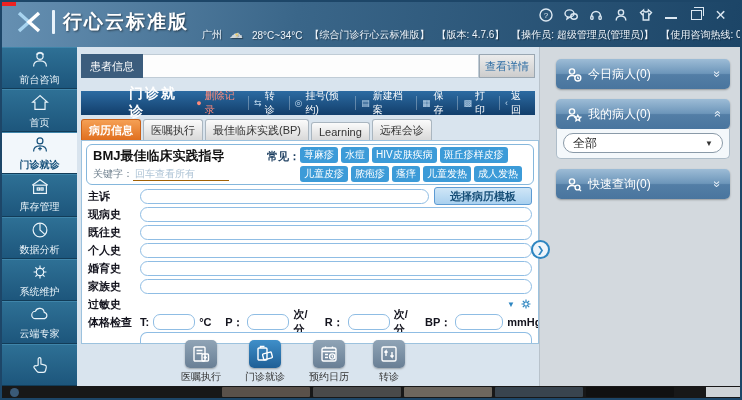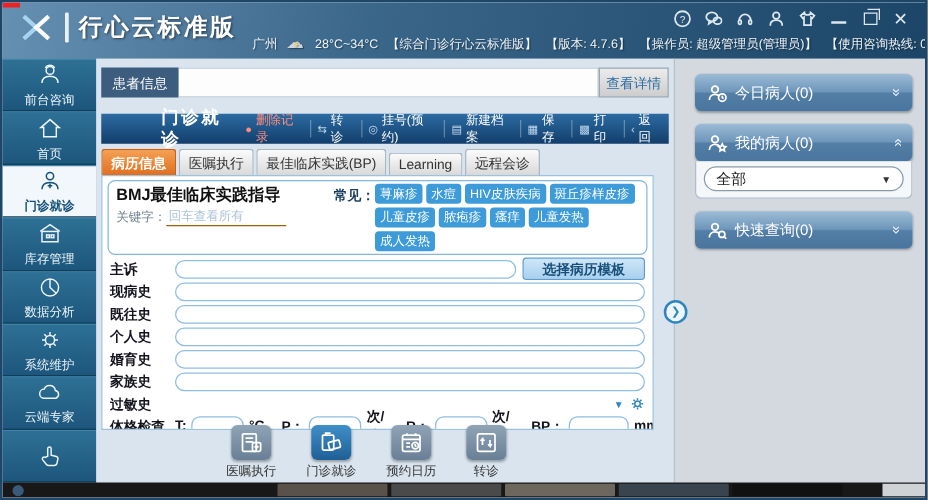--- a/index.html
+++ b/index.html
@@ -47,21 +47,21 @@
   .visit-toolbar{margin-left:auto;display:flex;align-items:center;font-size:10px;height:100%;}
   .tool-btn{padding:0 5px;display:flex;gap:3px;align-items:center;cursor:pointer;height:14px;}
   .tool-btn + .tool-btn{border-left:1px solid rgba(255,255,255,.3);}
   .tool-btn .glyph{font-size:9px;color:#bcd6ec;}
   .tool-btn.danger{color:#ff8a7a;}
   .tool-btn.danger .glyph{color:#ff8a7a;}
   .tabs{position:absolute;left:4px;top:72px;right:4px;height:21px;display:flex;gap:2px;align-items:flex-end;}
   .tab{padding:3px 7px 2px;font-size:11px;background:linear-gradient(#fbfbfb,#d9d9d9);
     border:1px solid #aab6c0;border-bottom:none;border-radius:3px 3px 0 0;color:#333;cursor:pointer;white-space:nowrap;}
   .tab.active{background:linear-gradient(#f5a054,#e06f1f);color:#fff;font-weight:bold;border-color:#c8611a;}
-  .content{position:absolute;left:4px;top:93px;right:16px;height:202px;background:#fff;border:1px solid #9cc2de;overflow:hidden;}
+  .content{position:absolute;left:4px;top:93px;right:0;height:202px;background:#fff;border:1px solid #9cc2de;overflow:hidden;}
   
   .bmj-box{margin:3px 4px 2px;border:1px solid #85b7dc;border-radius:6px;padding:2px 6px;display:flex;gap:6px;}
   .bmj-left{width:168px;flex:none;}
   .bmj-title{font-size:13px;font-weight:bold;color:#111;white-space:nowrap;}
   .keyword-row{display:flex;align-items:flex-start;font-size:10px;color:#6e7f8d;margin-top:2px;}
   .keyword-input{width:92px;border:none;border-bottom:1px solid #a16207;font-size:10px;color:#556;outline:none;}
   .keyword-input::placeholder{color:#aec4d6;}
   .bmj-right{flex:1;display:flex;font-size:11px;}
   .common-label{font-weight:bold;color:#1a3c5e;margin-top:2px;white-space:nowrap;}
   .tag-list{display:flex;flex-wrap:wrap;gap:3px;align-content:flex-start;}

